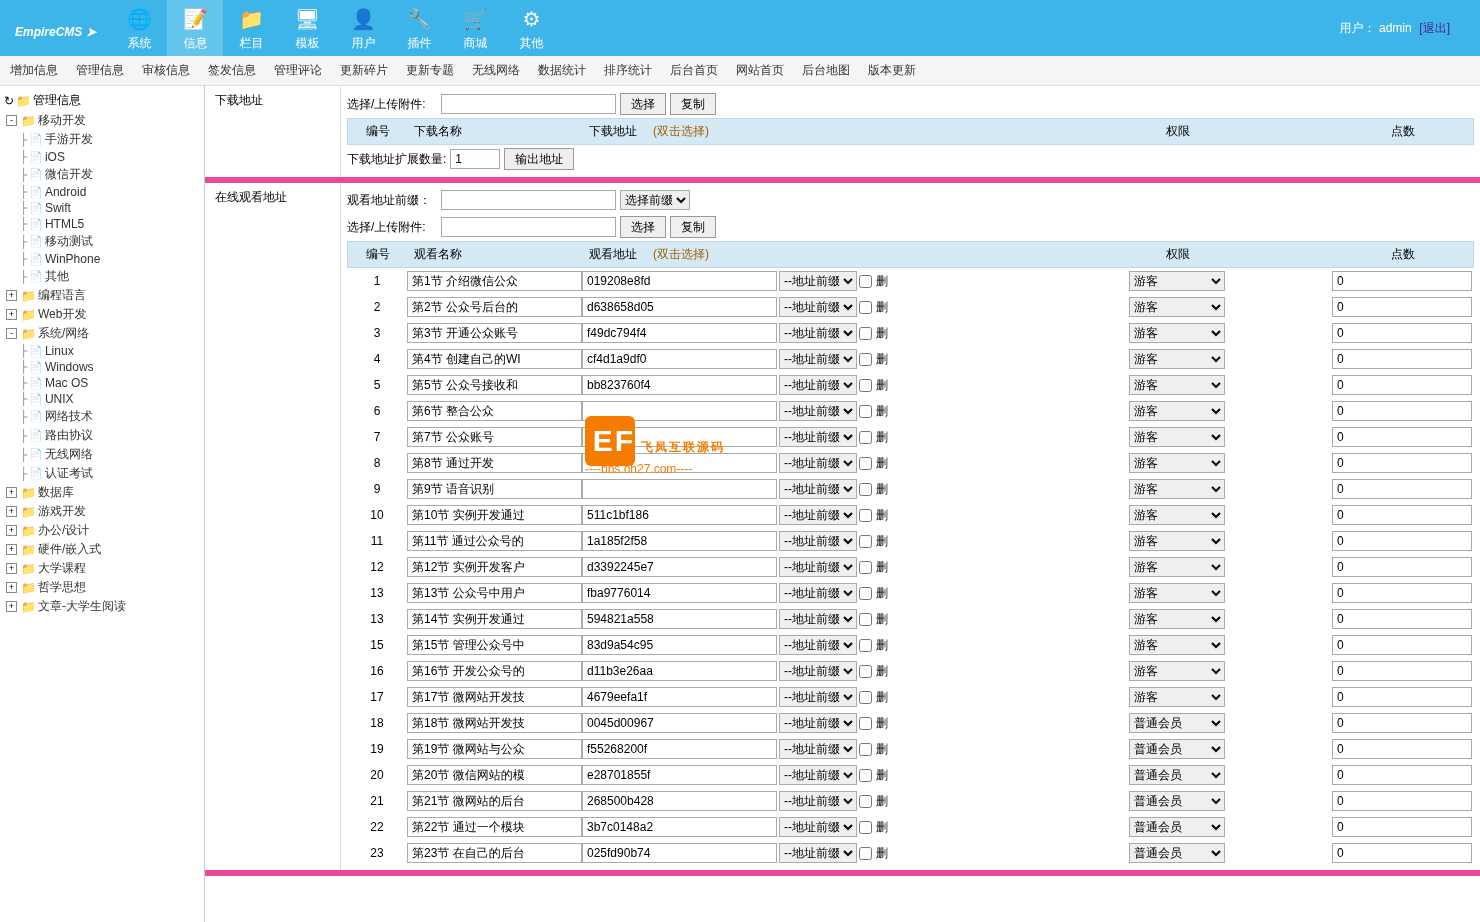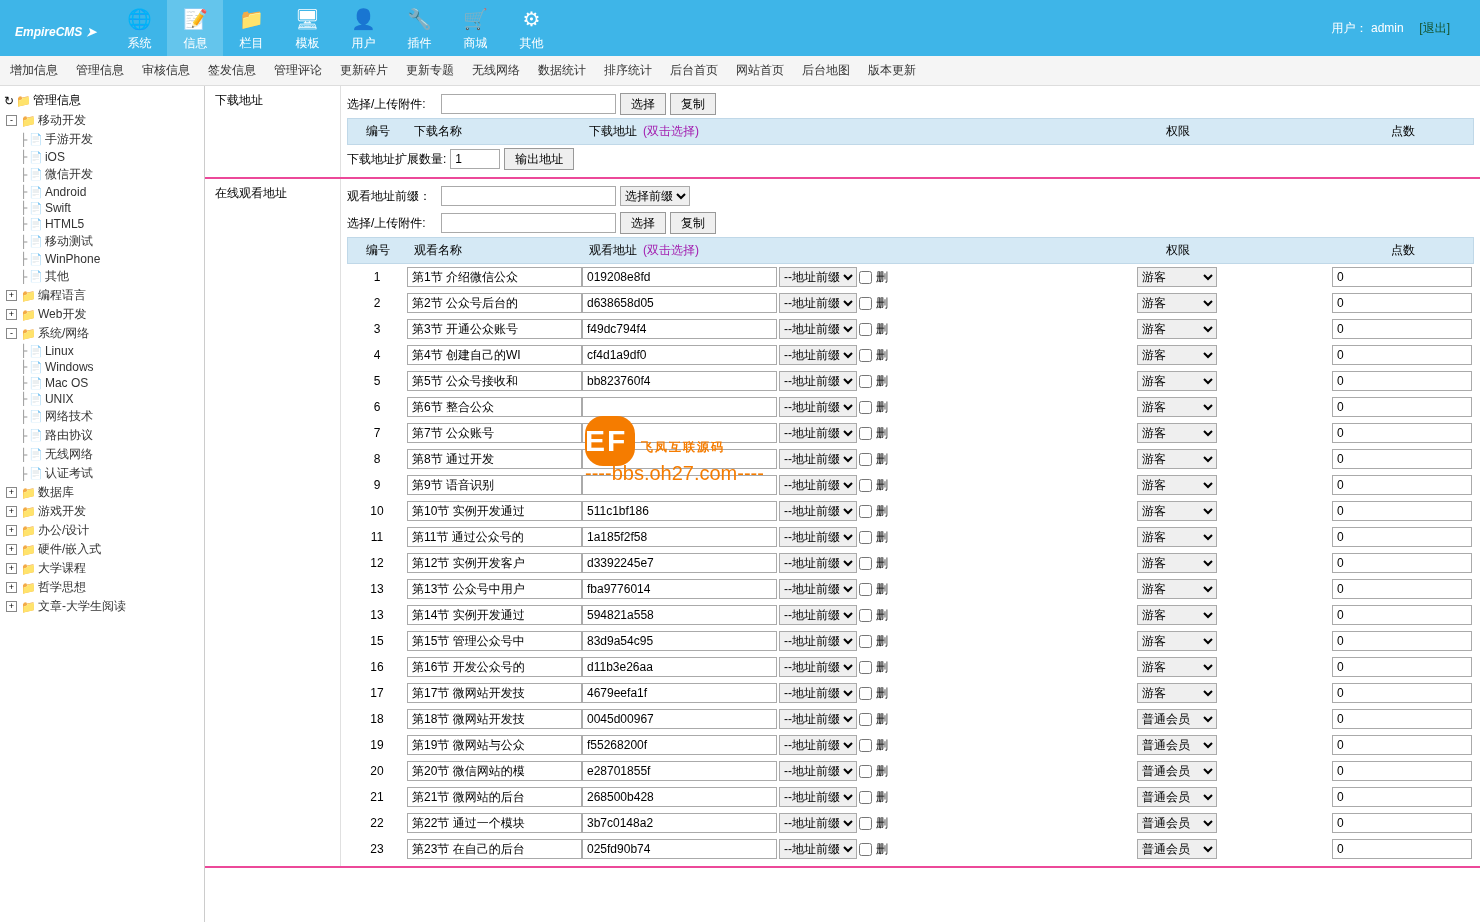--- a/index.html
+++ b/index.html
@@ -6,38 +6,38 @@
 body{background:#fff;overflow:hidden}
 .top-nav{background:#3eb5e8;height:56px;display:flex;align-items:center;color:#fff}
 .logo{font-size:24px;font-weight:bold;font-style:italic;padding:0 15px;font-family:Georgia,serif}
 .logo-arrow{display:inline-block;margin-left:4px}
 .nav-icons{display:flex;height:56px}
 .nav-icon{width:56px;height:56px;display:flex;flex-direction:column;align-items:center;justify-content:center;cursor:pointer;color:#fff}
 .nav-icon.active{background:#64c5ec}
 .nav-icon .icon{width:28px;height:28px;display:flex;align-items:center;justify-content:center;font-size:20px}
 .nav-icon .label{font-size:12px;margin-top:2px}
 .user-info{margin-left:auto;padding-right:30px;font-size:13px}
-.user-info a{color:#14532d;text-decoration:none;margin-left:12px}
+.user-info a{color:#4c1d95;text-decoration:none;margin-left:4px}
 .sub-nav{background:#f5f5f5;border-bottom:1px solid #ddd;padding:6px 10px;display:flex;gap:18px}
 .sub-nav a{color:#333;text-decoration:none;cursor:pointer;font-size:12px}
 .main{display:flex;height:calc(100vh - 80px)}
 .sidebar{width:205px;border-right:1px solid #ccc;overflow-y:auto;padding:4px 0;background:#fff}
 .tree-root{padding:2px 4px;display:flex;align-items:center;gap:2px}
 .tree-root .folder-icon{color:#f5a623}
 .tree-item{padding:1px 0;display:flex;align-items:center;cursor:pointer}
 .tree-item .exp{width:11px;height:11px;border:1px solid #888;display:inline-flex;align-items:center;justify-content:center;font-size:9px;line-height:1;margin-right:2px;background:#fff}
 .tree-item .line{color:#999;font-family:monospace}
 .tree-item .ficon{color:#f5a623;margin:0 2px}
 .tree-item .picon{color:#6bb5e0;margin:0 2px;font-size:11px}
 .tree-item .label{color:#333}
 .tree-item.d1{padding-left:6px}
 .tree-item.d2{padding-left:20px}
 .content{flex:1;overflow:auto;position:relative;background:#fff}
 .form-area{padding:0}
-.section-row{display:flex;border-bottom:2px solid #ec4899}
+.section-row{display:flex;border-bottom:6px solid #ec4899}
 .section-label{width:190px;padding:6px 10px;border-right:1px solid #e0e0e0;background:#fff}
 .section-content{flex:1;padding:4px 6px}
 .form-line{display:flex;align-items:center;gap:4px;padding:3px 0}
 .form-line label{min-width:90px}
 input[type=text]{border:1px solid #aaa;padding:2px 4px;font-size:12px;height:20px}
 select{border:1px solid #aaa;font-size:12px;height:20px;background:#efefef}
 button,.btn{border:1px solid #999;background:#efefef;padding:2px 10px;cursor:pointer;font-size:12px;height:22px}
 .tbl-header{display:flex;background:#d5e9f5;border:1px solid #c0d8e8;padding:4px 0}
 .tbl-header>div{padding:0 6px}
 .col-num{width:60px;text-align:center}
@@ -46,27 +46,27 @@
 .col-perm{width:310px;text-align:center}
 .col-pts{width:140px;text-align:center}
 .data-row{display:flex;padding:3px 0;align-items:center}
 .data-row .col-num{text-align:center}
 .data-row input[type=text]{width:100%}
 .col-name input{width:110px}
 .col-addr-inner{display:flex;gap:2px;align-items:center}
 .col-addr-inner input[type=text]{width:195px}
 .col-addr-inner select{width:78px}
 .col-addr-inner .del{margin-left:2px}
-.col-perm select{width:80px}
+.col-perm select{width:96px}
 .col-pts input{width:55px}
-.hint{color:#a21caf;margin-left:6px}
+.hint{color:#a16207;margin-left:16px}
 .watermark{position:absolute;top:330px;left:380px;pointer-events:none;z-index:10}
 .watermark .big{font-size:38px;font-weight:bold;color:#f57c00;letter-spacing:2px}
-.watermark .small{font-size:20px;color:#f57c00;text-align:center;margin-top:-4px}
-.watermark .logo-sq{display:inline-block;width:50px;height:50px;background:#f57c00;color:#fff;font-size:30px;font-weight:bold;text-align:left;line-height:50px;border-radius:18px;vertical-align:middle;margin-right:6px}
+.watermark .small{font-size:12px;color:#f57c00;margin-top:-4px}
+.watermark .logo-sq{display:inline-block;width:50px;height:50px;background:#f57c00;color:#fff;font-size:30px;font-weight:bold;text-align:right;line-height:50px;border-radius:6px;vertical-align:middle;margin-right:6px}
 ::-webkit-scrollbar{width:16px;height:16px}
 ::-webkit-scrollbar-track{background:#f0f0f0}
 ::-webkit-scrollbar-thumb{background:#c0c0c0;border:1px solid #a0a0a0}
 </style>
 </head>
 <body>
 
 <div class="top-nav">
   <div class="logo"><span>EmpireCMS</span><span class="logo-arrow">➤</span></div>
   <div class="nav-icons" id="nav-icons">

